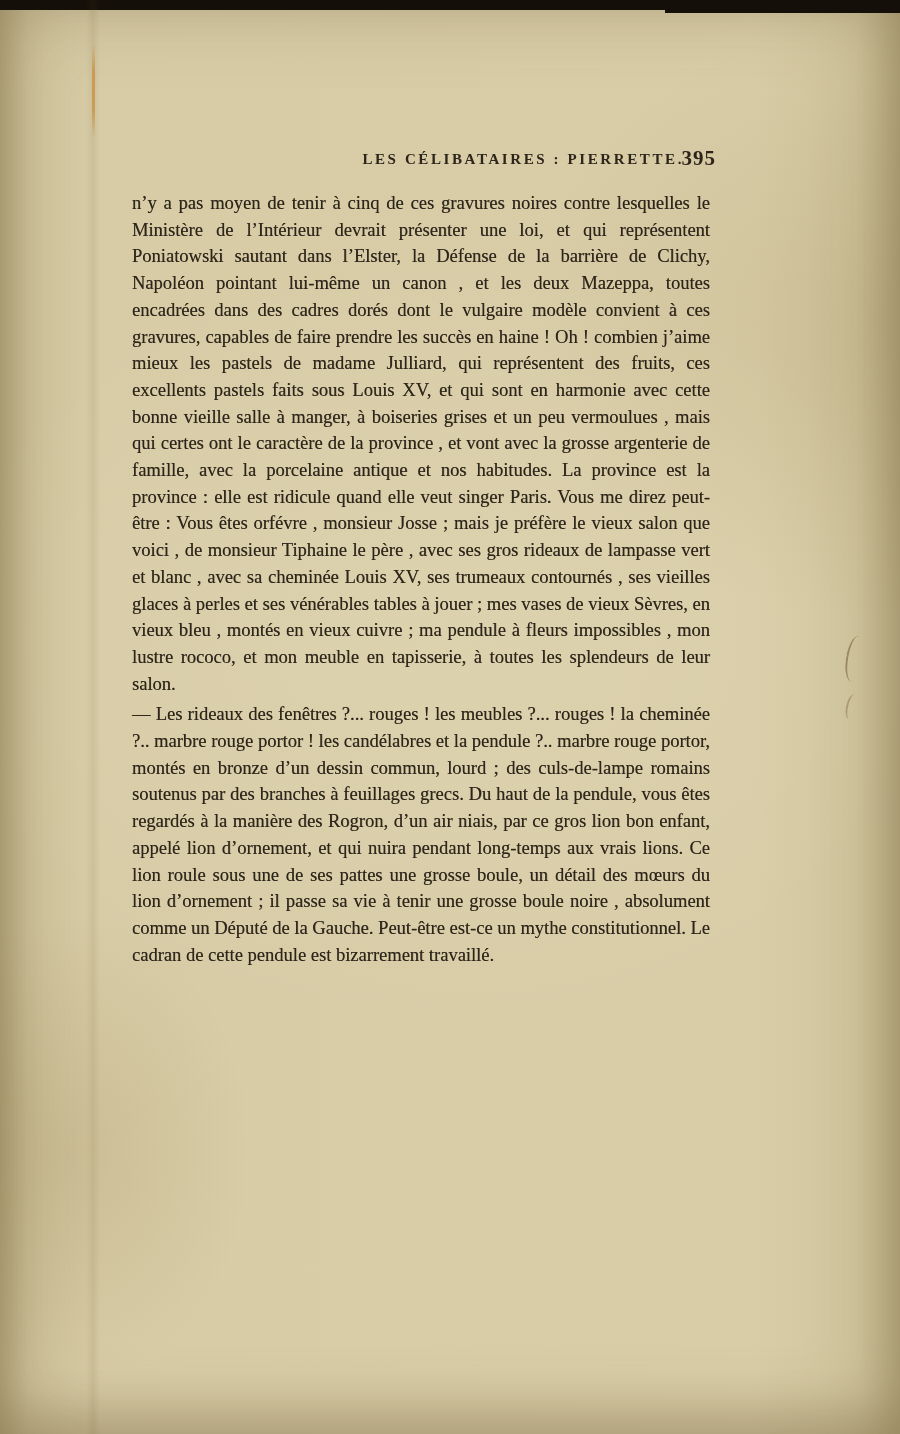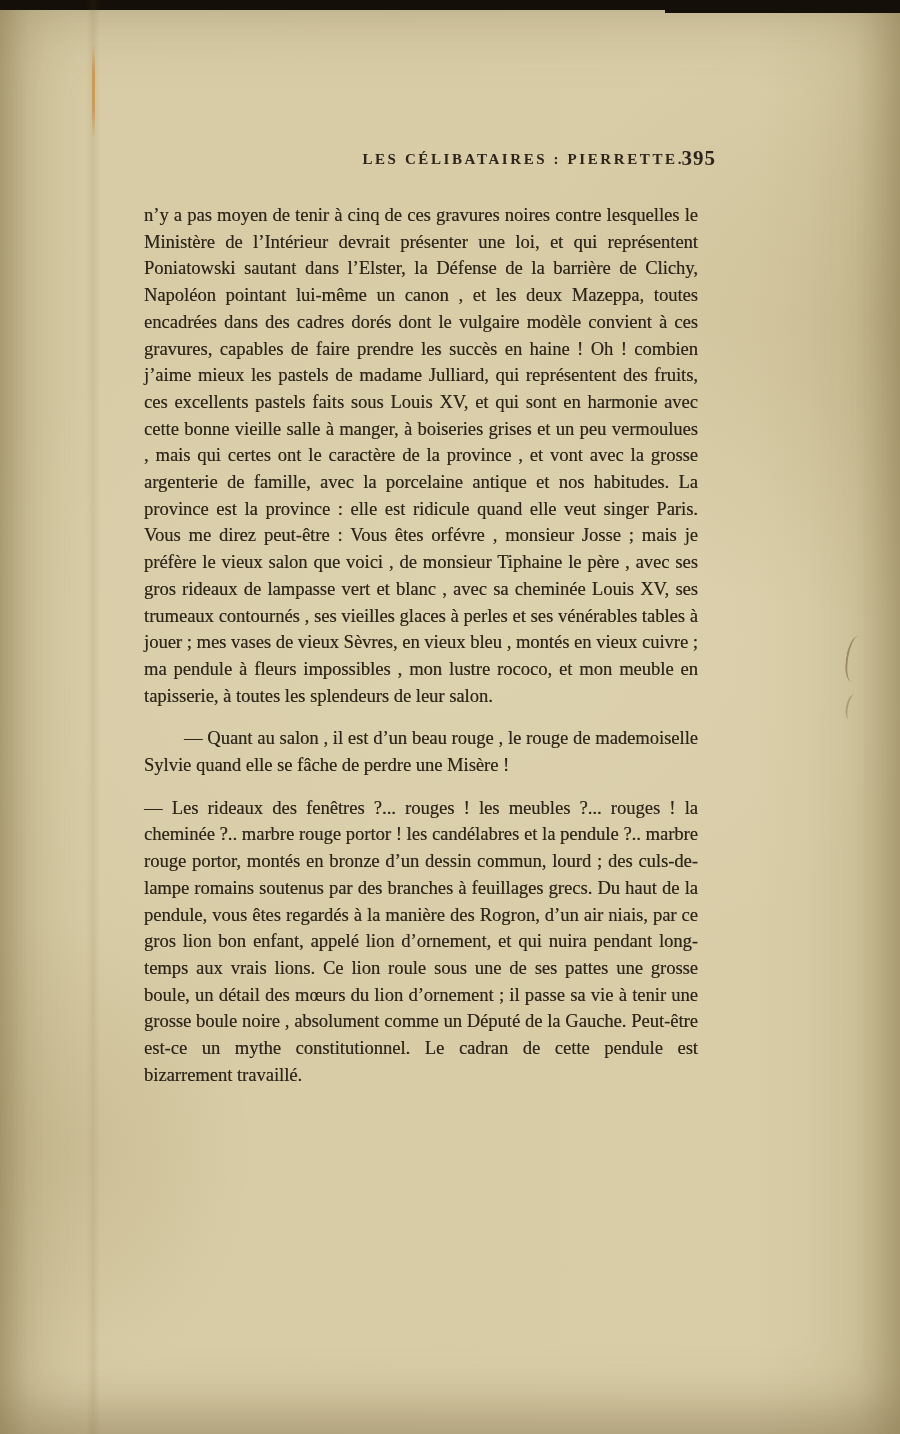--- a/index.html
+++ b/index.html
@@ -68,38 +68,37 @@
     margin-left: 48px;
   }
   .text-block {
     position: absolute; left: 128px; top: 186px; width: 586px;
     font-size: 18.5px;
     line-height: 26.7px;
     text-align: justify;
     text-shadow: 0.3px 0 0 rgba(45,37,26,0.55);
     hyphens: auto; -webkit-hyphens: auto;
   }
-  .text-block p { margin: 16px; padding: 0; }
+  .text-block p { margin: 4px; padding: 0; }
   .text-block p.indent { text-indent: 40px; }
 </style>
 </head>
 <body>
 
 <div class="page">
 
   <div class="scan-edge-top"></div>
   <div class="gutter-shadow"></div>
   <div class="crease-line"></div>
   <div class="margin-mark"></div>
   <div class="margin-mark-2"></div>
 
   <div class="running-header">
     <div class="running-title">LES CÉLIBATAIRES : PIERRETTE.</div>
     <div class="page-number">395</div>
   </div>
 
   <div class="text-block">
     <p>n’y a pas moyen de tenir à cinq de ces gravures noires contre lesquelles le Ministère de l’Intérieur devrait présenter une loi, et qui représentent Poniatowski sautant dans l’Elster, la Défense de la barrière de Clichy, Napoléon pointant lui-même un canon , et les deux Mazeppa, toutes encadrées dans des cadres dorés dont le vulgaire modèle convient à ces gravures, capables de faire prendre les succès en haine ! Oh ! combien j’aime mieux les pastels de madame Julliard, qui représentent des fruits, ces excellents pastels faits sous Louis XV, et qui sont en harmonie avec cette bonne vieille salle à manger, à boiseries grises et un peu vermoulues , mais qui certes ont le caractère de la province , et vont avec la grosse argenterie de famille, avec la porcelaine antique et nos habitudes. La province est la province : elle est ridicule quand elle veut singer Paris. Vous me direz peut-être : Vous êtes orfévre , monsieur Josse ; mais je préfère le vieux salon que voici , de monsieur Tiphaine le père , avec ses gros rideaux de lampasse vert et blanc , avec sa cheminée Louis XV, ses trumeaux contournés , ses vieilles glaces à perles et ses vénérables tables à jouer ; mes vases de vieux Sèvres, en vieux bleu , montés en vieux cuivre ; ma pendule à fleurs impossibles , mon lustre rococo, et mon meuble en tapisserie, à toutes les splendeurs de leur salon.</p>
-    <p class="indent">— Quant au salon , il est d’un beau rouge , le rouge de mademoiselle Sylvie quand elle se fâche de perdre une Misère !</p>
     <p>— Les rideaux des fenêtres ?... rouges ! les meubles ?... rouges ! la cheminée ?.. marbre rouge portor ! les candélabres et la pendule ?.. marbre rouge portor, montés en bronze d’un dessin commun, lourd ; des culs-de-lampe romains soutenus par des branches à feuillages grecs. Du haut de la pendule, vous êtes regardés à la manière des Rogron, d’un air niais, par ce gros lion bon enfant, appelé lion d’ornement, et qui nuira pendant long-temps aux vrais lions. Ce lion roule sous une de ses pattes une grosse boule, un détail des mœurs du lion d’ornement ; il passe sa vie à tenir une grosse boule noire , absolument comme un Député de la Gauche. Peut-être est-ce un mythe constitutionnel. Le cadran de cette pendule est bizarrement travaillé.</p>
   </div>
 
 </div>
 
 </body></html>

